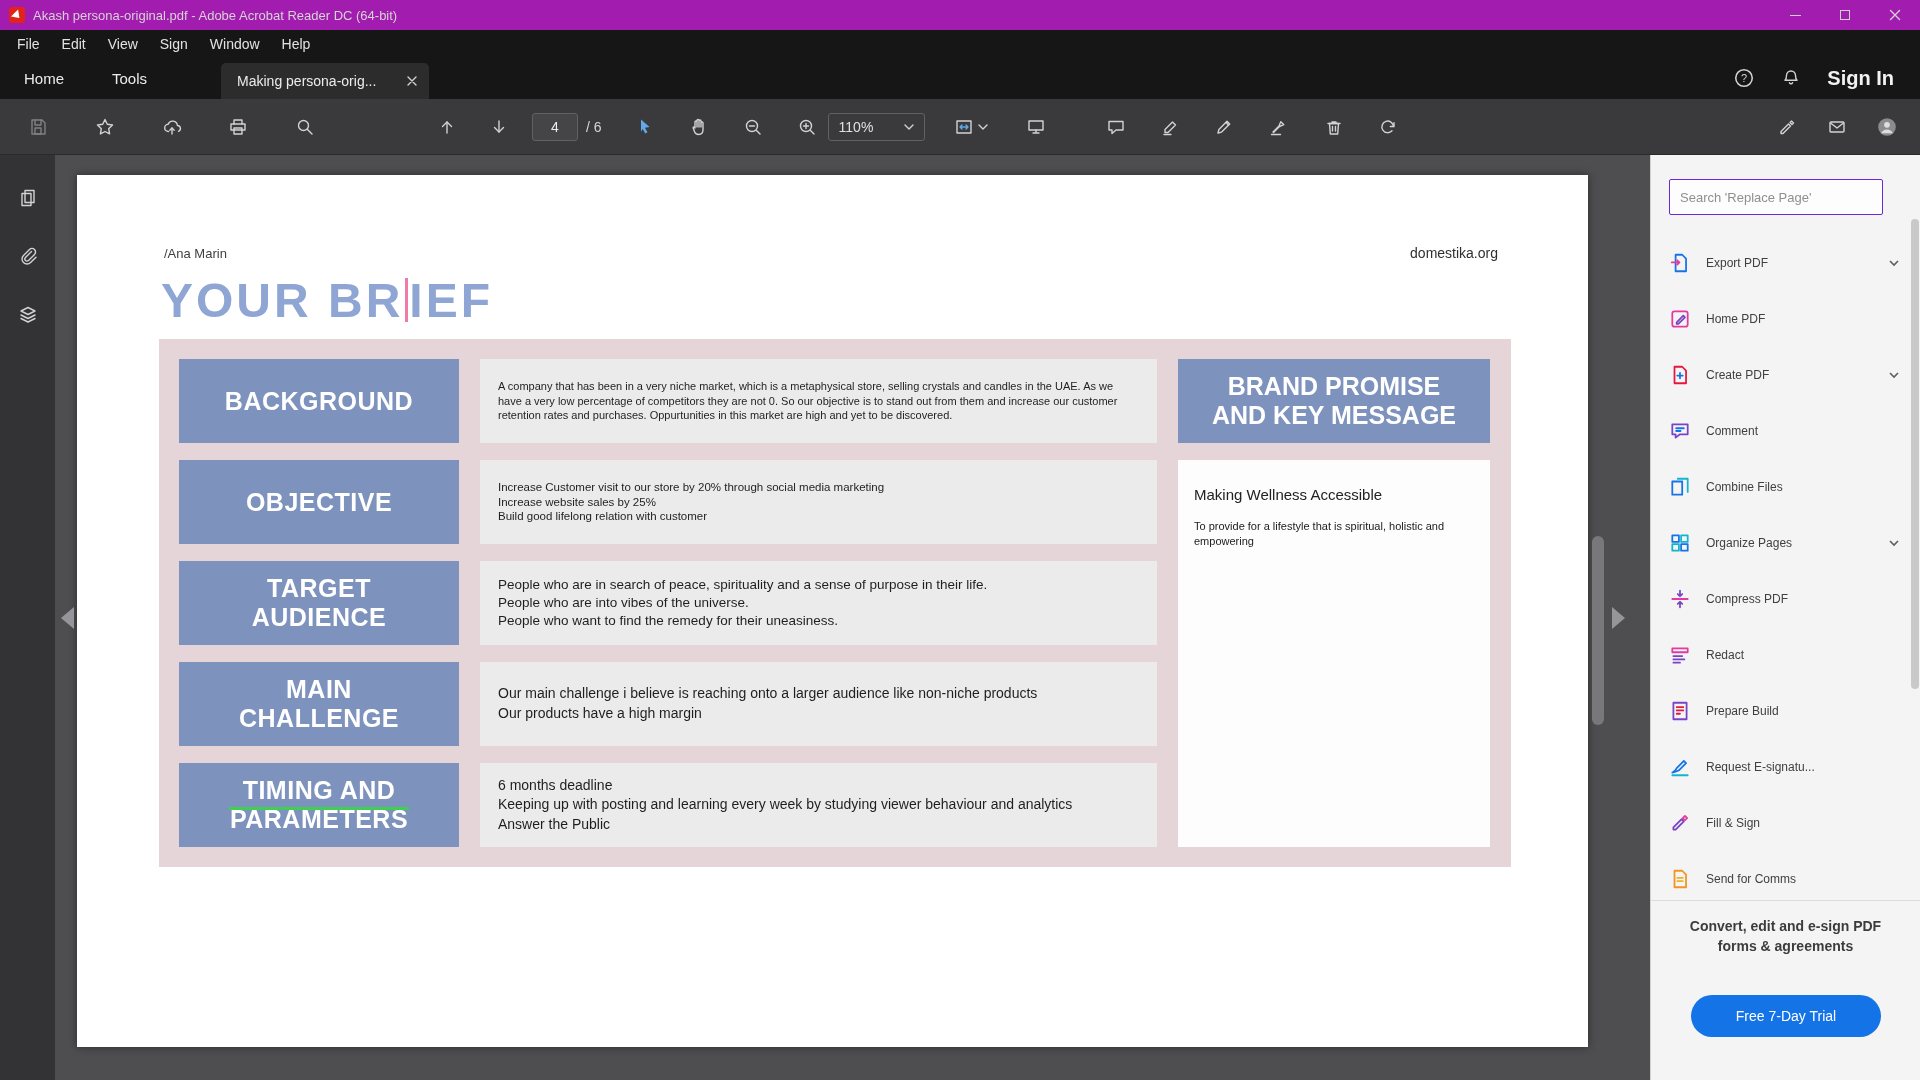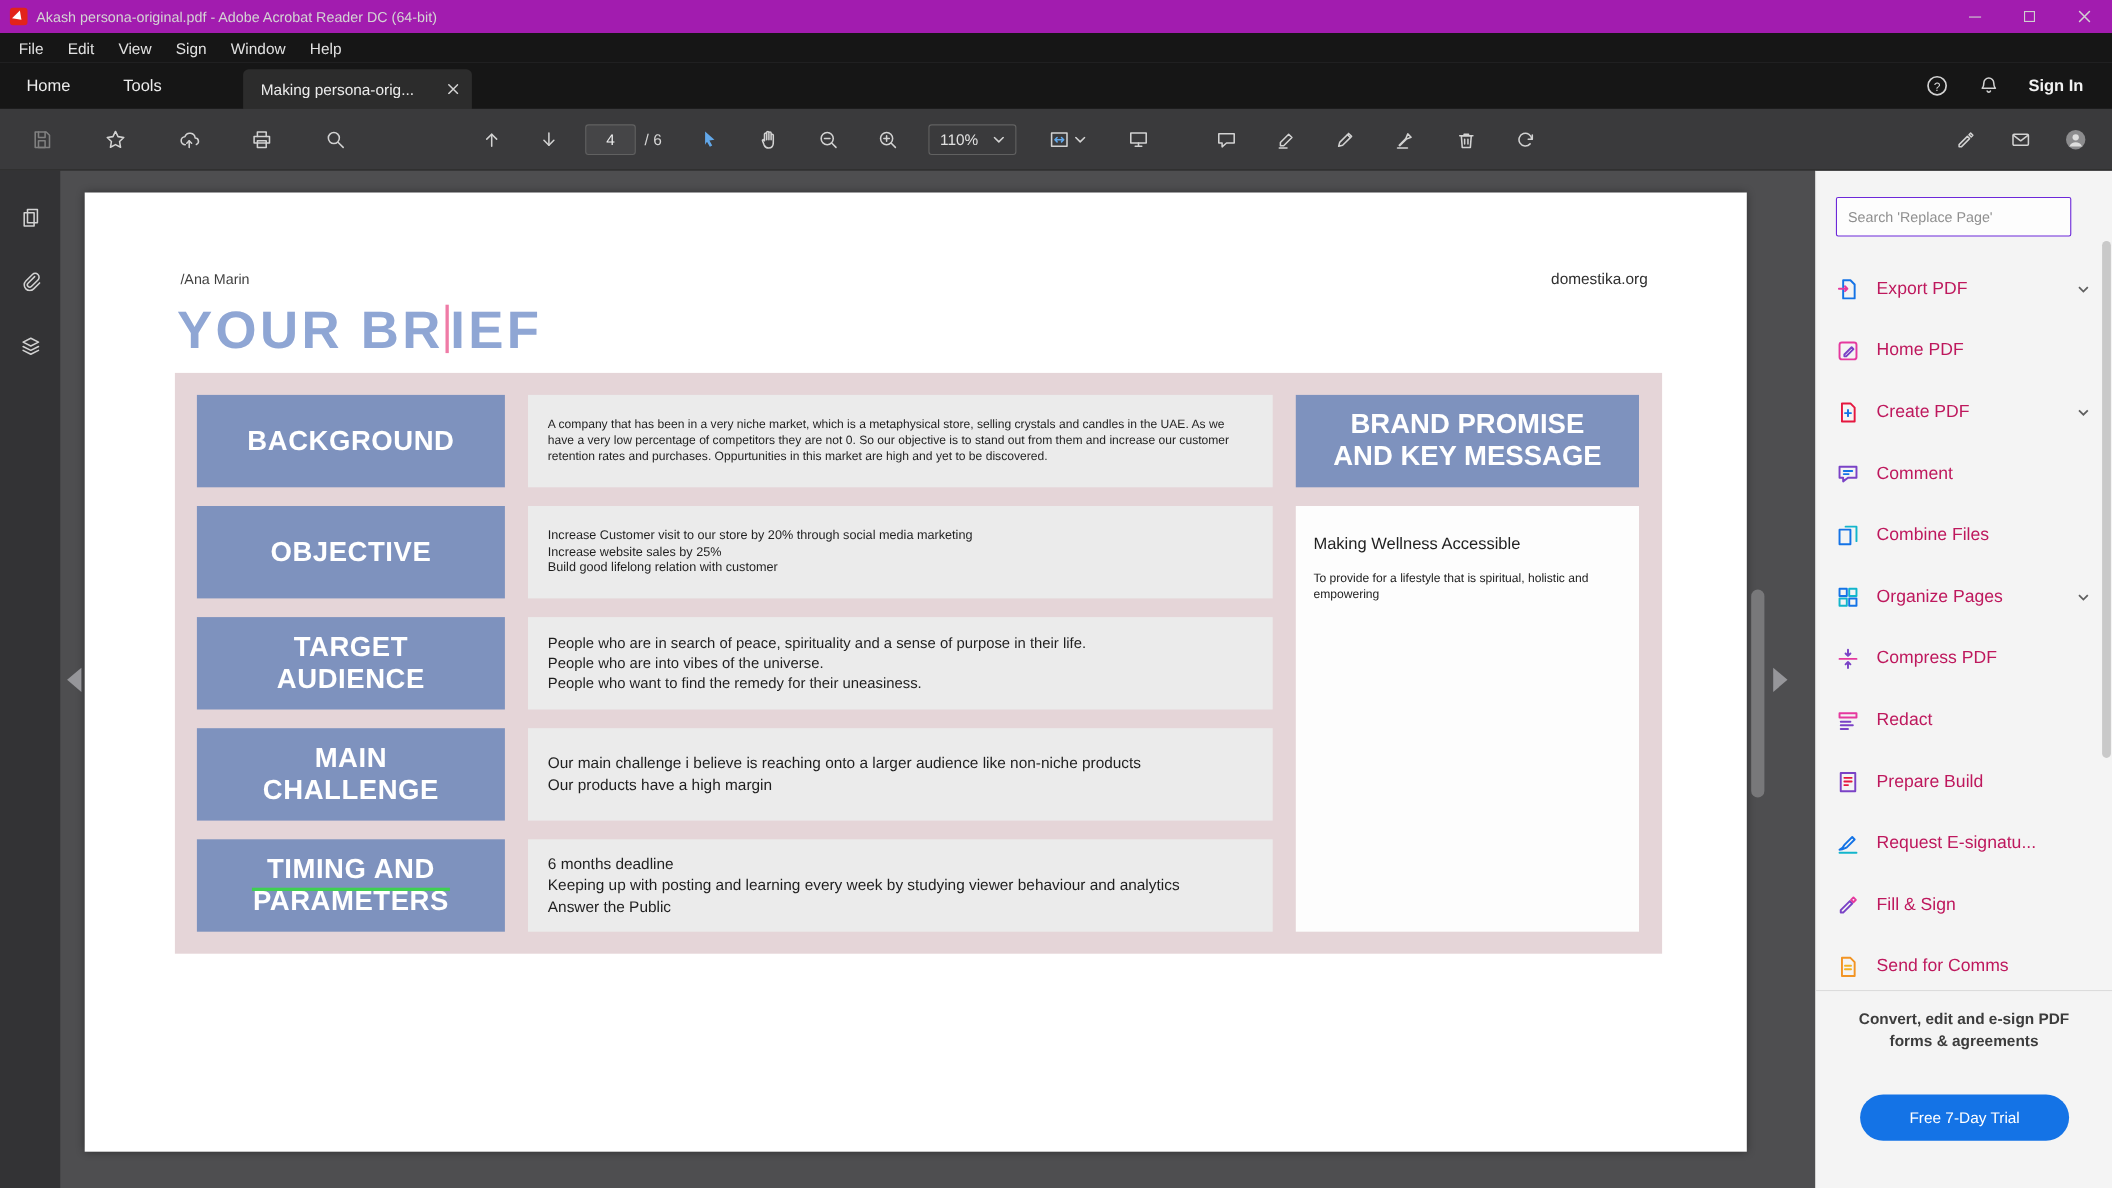--- a/index.html
+++ b/index.html
@@ -17,30 +17,30 @@
 
 .menubar{position:absolute;left:0;top:30px;width:1920px;height:27px;background:#161616;display:flex;align-items:center;padding-left:6px}
 .menu-item{font-size:14px;color:#e2e2e2;padding:0 11px;height:100%;display:flex;align-items:center}
 
 .tabbar{position:absolute;left:0;top:57px;width:1920px;height:42px;background:#161616;display:flex;align-items:center}
 .tab-plain{font-size:15px;color:#ececec;padding:0 24px;height:100%;display:flex;align-items:center}
 .doc-tab{margin-left:50px;height:36px;align-self:flex-end;background:#2c2c2c;border-radius:5px 5px 0 0;display:flex;align-items:center;padding:0 12px 0 16px;width:208px;justify-content:space-between}
 .doc-tab span{font-size:14px;color:#ececec;white-space:nowrap;overflow:hidden}
 .tab-close{margin-left:10px;display:flex}
 .tab-right{margin-left:auto;display:flex;align-items:center;gap:26px;margin-right:26px}
-.signin{font-size:15px;font-weight:bold;color:#f2f2f2}
+.signin{font-size:20px;font-weight:bold;color:#f2f2f2}
 
 .toolbar{position:absolute;left:0;top:99px;width:1920px;height:56px;background:#3a3a3c;border-bottom:1px solid #2a2a2a;display:flex;align-items:center;z-index:20}
 .tbtn{width:34px;height:34px;display:flex;align-items:center;justify-content:center;border-radius:3px}
 .ticon{stroke:#d2d2d2;fill:none;stroke-width:1.4;stroke-linecap:round;stroke-linejoin:round}
 .ticon-dim{stroke:#808080}
 .page-box{width:46px;height:28px;background:#454547;border:1px solid #616161;border-radius:3px;display:flex;margin-left:16px}
 .page-box input{width:100%;background:transparent;border:none;outline:none;color:#ededed;font-size:14px;text-align:center;font-family:"Liberation Sans",sans-serif}
 .page-total{font-size:14px;color:#d6d6d6;margin-left:8px}
-.zoom-box{width:80px;height:28px;border:1px solid #616161;border-radius:3px;display:flex;align-items:center;justify-content:space-between;padding:0 10px;margin-left:20px}
+.zoom-box{width:97px;height:28px;border:1px solid #616161;border-radius:3px;display:flex;align-items:center;justify-content:space-between;padding:0 10px;margin-left:4px}
 .zoom-box span{font-size:14px;color:#e0e0e0}
 .tb-right{margin-left:auto;display:flex;gap:16px;margin-right:16px}
 
 .main{position:absolute;left:0;top:155px;width:1920px;height:925px}
 .rail{position:absolute;left:0;top:0;width:55px;height:925px;background:#333335}
 .rail .tbtn{position:absolute;left:11px}
 .canvas{position:absolute;left:55px;top:0;width:1743px;height:925px;background:#4e4e50}
 .vthumb{position:absolute;left:1537px;top:381px;width:12px;height:189px;background:#78787a;border-radius:6px}
 .nav-arrow{position:absolute;width:0;height:0;border-top:11px solid transparent;border-bottom:11px solid transparent}
 .nav-left{left:6px;top:452px;border-right:13px solid #96969a}
@@ -67,21 +67,21 @@
 .grammar-line{position:absolute;left:50%;transform:translateX(-50%);top:44px;width:180px;height:3px;background:var(--underline-green,#3fd052)}
 
 .rpanel{position:absolute;left:1650px;top:0;width:270px;height:925px;background:#f4f4f4;border-left:1px solid #d2d2d2}
 .panel-search{position:absolute;left:18px;top:24px}
 .panel-search input{width:214px;height:36px;border:1px solid #6d28d9;background:#fdfdfd;border-radius:2px;padding:0 10px;font-size:13px;color:#444;outline:none;font-family:"Liberation Sans",sans-serif}
 .panel-search input::placeholder{color:#8f8f8f}
 .ptools{position:absolute;left:0;right:0;top:80px;height:665px;overflow:hidden}
 .ptool{display:flex;align-items:center;height:56px;padding:0 20px 0 18px}
 .pt-icon{width:24px;margin-right:13px;display:flex}
 .pt-icon svg{fill:none;stroke-width:1.6;stroke-linecap:round;stroke-linejoin:round}
-.pt-label{font-size:16px;color:#be185d}
+.pt-label{font-size:12px;color:#404040}
 .chev{margin-left:auto}
 .panel-divider{position:absolute;left:0;right:0;top:745px;border-top:1px solid #dcdcdc;background:#f4f4f4;height:180px}
 .promo{position:absolute;left:10px;right:10px;top:762px;text-align:center;font-size:14px;color:#3c3c3c;white-space:pre-line;line-height:1.4;font-weight:bold;z-index:2}
 .trial-btn{position:absolute;top:840px;left:40px;width:190px;height:42px;border-radius:21px;background:var(--accent,#1473e6);color:#fff;font-size:14px;display:flex;align-items:center;justify-content:center;z-index:2;border:none}
 .panel-sb{position:absolute;right:1px;top:24px;width:8px;height:720px}
 .panel-sb i{position:absolute;top:40px;height:470px;width:8px;background:#c9c9c9;border-radius:4px;display:block}
 </style>
 </head>
 <body>
 

